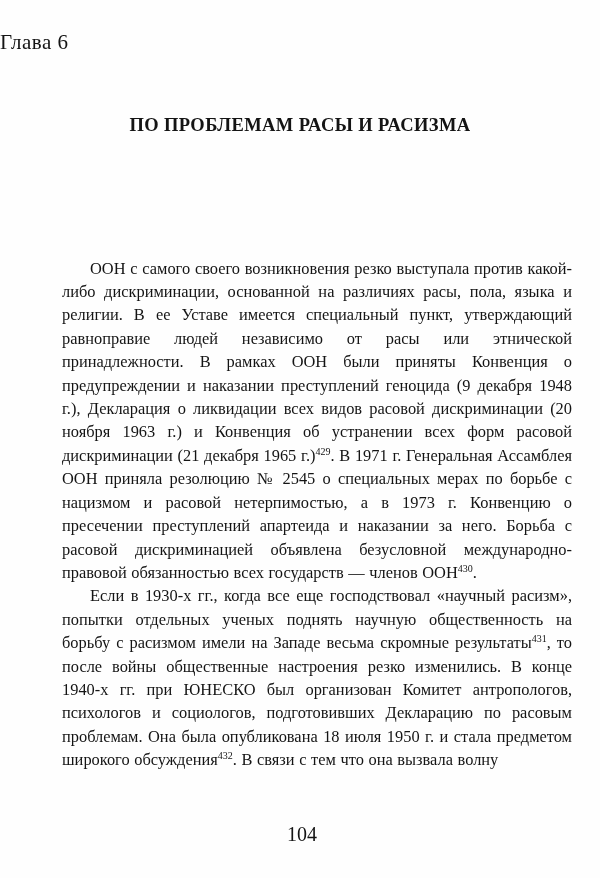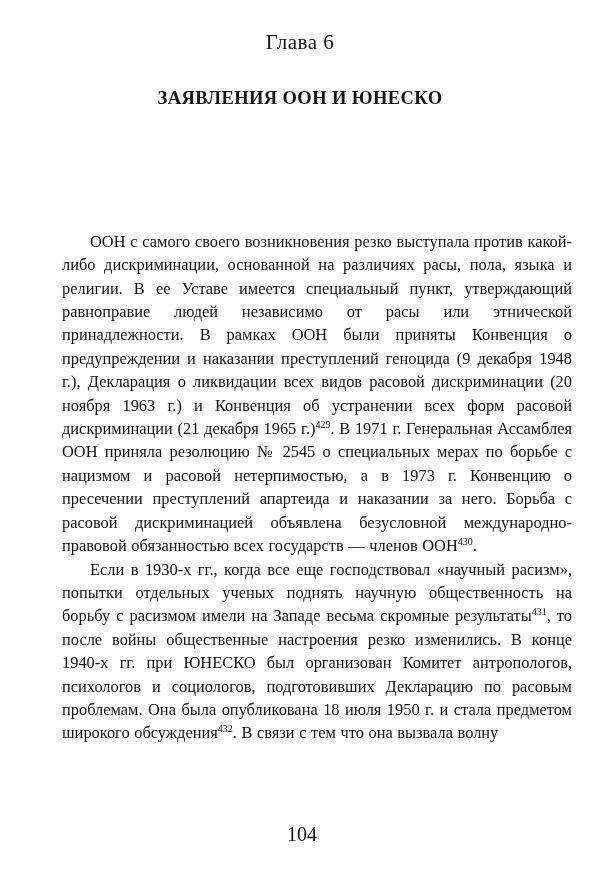--- a/index.html
+++ b/index.html
@@ -12,21 +12,20 @@
     width: 600px;
     height: 878px;
     margin: 0 auto;
     background: #fefefe;
     color: #141414;
     font-family: "Liberation Serif", "DejaVu Serif", serif;
     overflow: hidden;
     box-sizing: border-box;
   }
   .chapter-label {
-    text-align: center;
     font-size: 21px;
     padding-top: 30px;
     letter-spacing: 0.5px;
   }
   .chapter-title {
     margin: 30px 40px 0 40px;
     text-align: center;
     font-size: 18.5px;
     font-weight: bold;
     line-height: 1.45;
@@ -57,21 +56,22 @@
     font-size: 20px;
   }
 </style>
 </head>
 <body>
 
 <div class="book-page">
   <div class="chapter-label">Глава 6</div>
 
   <h1 class="chapter-title">
-    <span>ЗАЯВЛЕНИЯ ООН И ЮНЕСКО</span><br>
+    <br>
+    <span>ПО ПРОБЛЕМАМ РАСЫ И РАСИЗМА</span>
   </h1>
 
   <div class="body-text" id="paragraphs">
       <p><span>ООН с самого своего возникновения резко выступала против какой-либо дискриминации, основанной на различиях расы, пола, языка и религии. В ее Уставе имеется специальный пункт, утверждающий равноправие людей независимо от расы или этнической принадлежности. В рамках ООН были приняты Конвенция о предупреждении и наказании преступлений геноцида (9 декабря 1948 г.), Декларация о ликвидации всех видов расовой дискриминации (20 ноября 1963 г.) и Конвенция об устранении всех форм расовой дискриминации (21 декабря 1965 г.)</span><sup>429</sup><span>. В 1971 г. Генеральная Ассамблея ООН приняла резолюцию № 2545 о специальных мерах по борьбе с нацизмом и расовой нетерпимостью, а в 1973 г. Конвенцию о пресечении преступлений апартеида и наказании за него. Борьба с расовой дискриминацией объявлена безусловной международно-правовой обязанностью всех государств — членов ООН</span><sup>430</sup><span>.</span></p>
       <p><span>Если в 1930-х гг., когда все еще господствовал «научный расизм», попытки отдельных ученых поднять научную общественность на борьбу с расизмом имели на Западе весьма скромные результаты</span><sup>431</sup><span>, то после войны общественные настроения резко изменились. В конце 1940-х гг. при ЮНЕСКО был организован Комитет антропологов, психологов и социологов, подготовивших Декларацию по расовым проблемам. Она была опубликована 18 июля 1950 г. и стала предметом широкого обсуждения</span><sup>432</sup><span>. В связи с тем что она вызвала волну</span></p>
     </div>
 
   <div class="page-number">104</div>
 </div>
 

